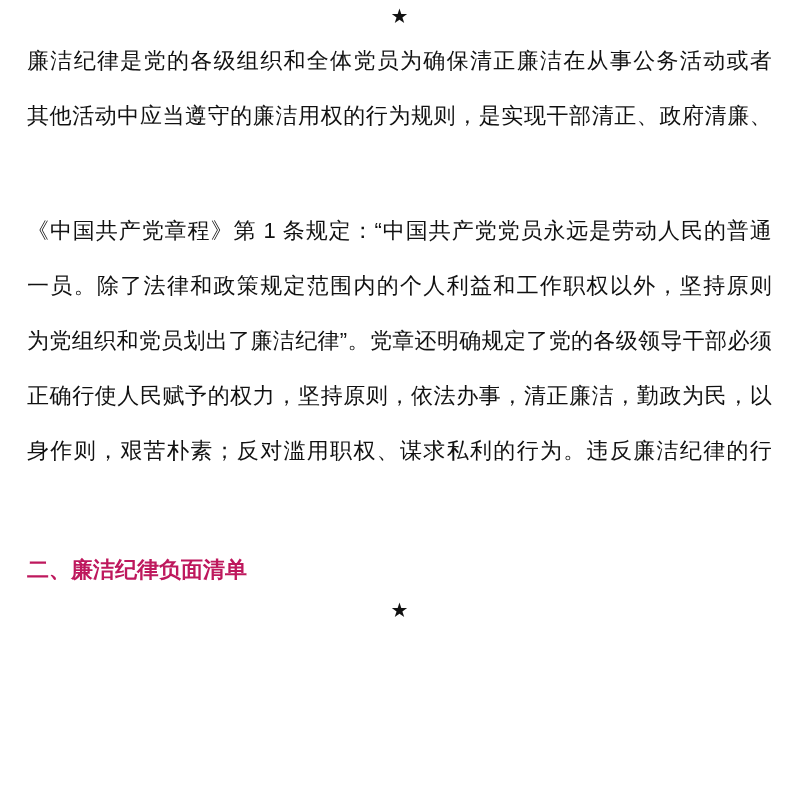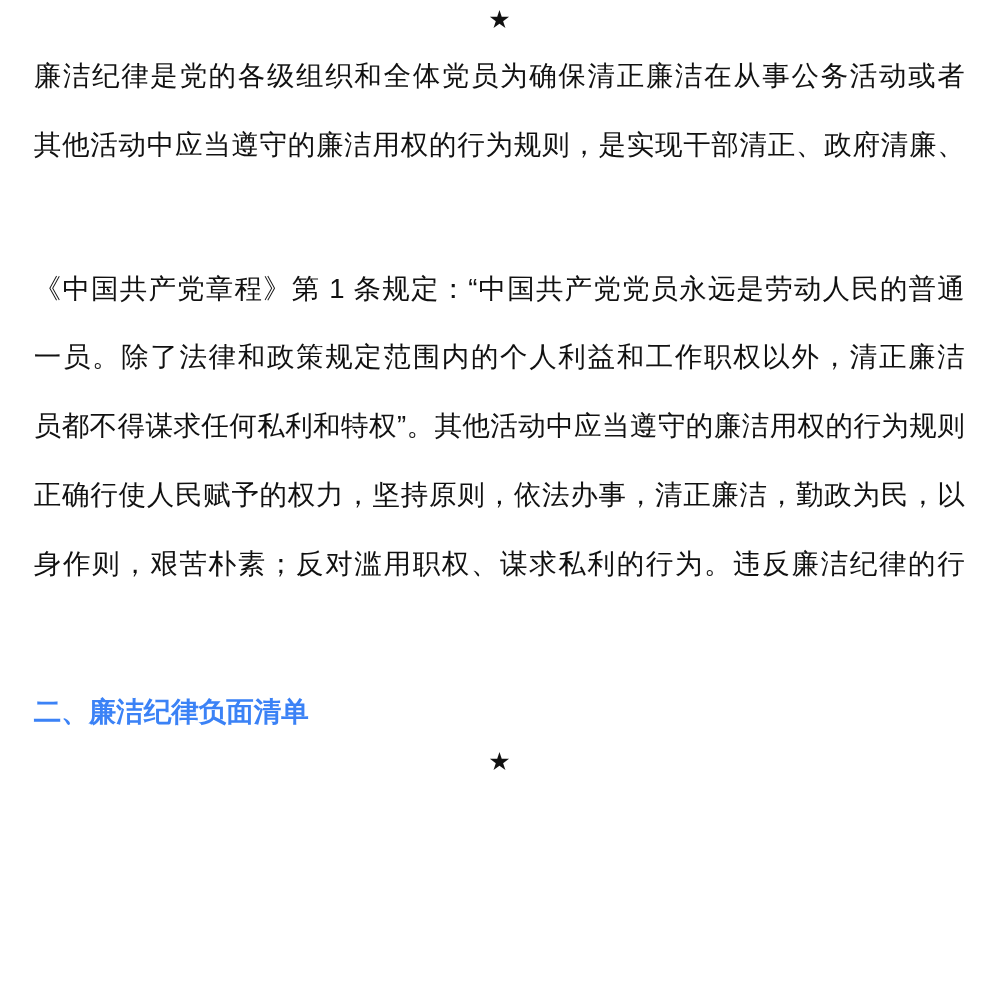--- a/index.html
+++ b/index.html
@@ -41,41 +41,41 @@
     white-space: normal;
   }
   .line.j { text-align-last: justify; }
   .heading {
     margin-top: 64px;
     font-size: 22px;
     font-weight: 700;
     line-height: 55px;
     height: 55px;
     text-align: left;
-    color: #3b82f6;
+    color: #be185d;
   }
 </style>
 </head>
 <body>
 
 <div class="page">
 
   <div class="star-row">
     <span>★</span>
   </div>
 
   <div class="para para-1">
     <div class="line j">廉洁纪律是党的各级组织和全体党员为确保清正廉洁在从事公务活动或者</div>
     <div class="line j">其他活动中应当遵守的廉洁用权的行为规则，是实现干部清正、政府清廉、</div>
   </div>
 
   <div class="para para-2">
     <div class="line j">《中国共产党章程》第 1 条规定：“中国共产党党员永远是劳动人民的普通</div>
-    <div class="line j">一员。除了法律和政策规定范围内的个人利益和工作职权以外，清正廉洁</div>
-    <div class="line j">员都不得谋求任何私利和特权”。其他活动中应当遵守的廉洁用权的行为规则</div>
+    <div class="line j">一员。除了法律和政策规定范围内的个人利益和工作职权以外，坚持原则</div>
+    <div class="line j">为党组织和党员划出了廉洁纪律”。党章还明确规定了党的各级领导干部必须</div>
     <div class="line j">正确行使人民赋予的权力，坚持原则，依法办事，清正廉洁，勤政为民，以</div>
     <div class="line j">身作则，艰苦朴素；反对滥用职权、谋求私利的行为。违反廉洁纪律的行为，</div>
   </div>
 
   <div class="heading">二、廉洁纪律负面清单</div>
 
   <div class="star-row mid">
     <span>★</span>
   </div>
 

